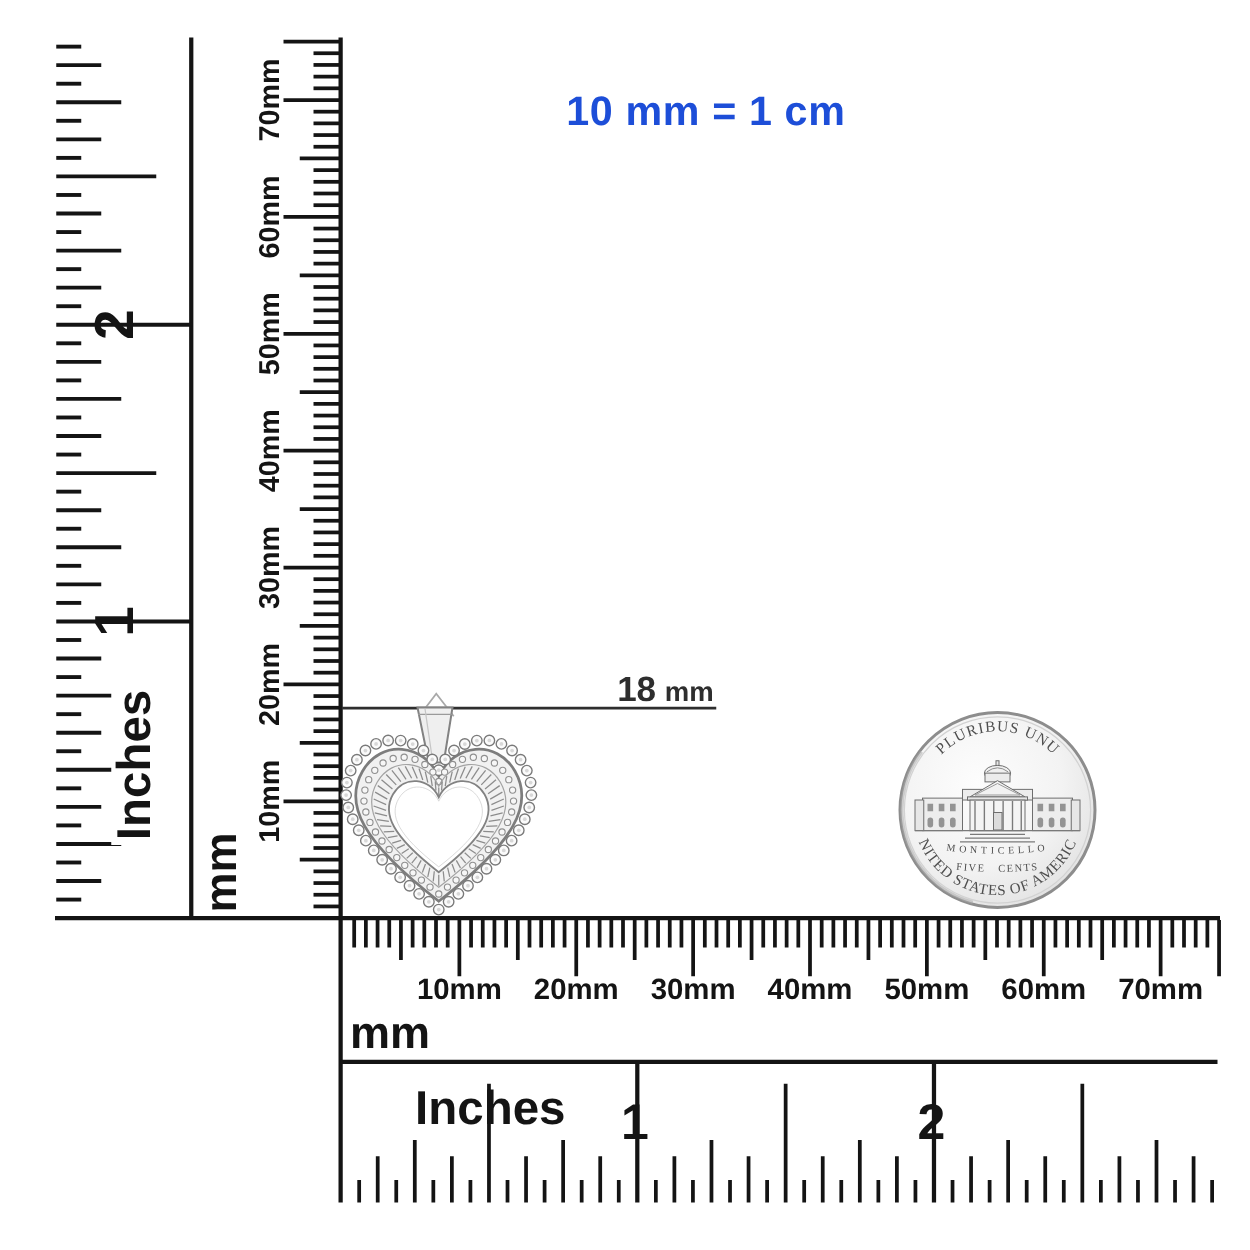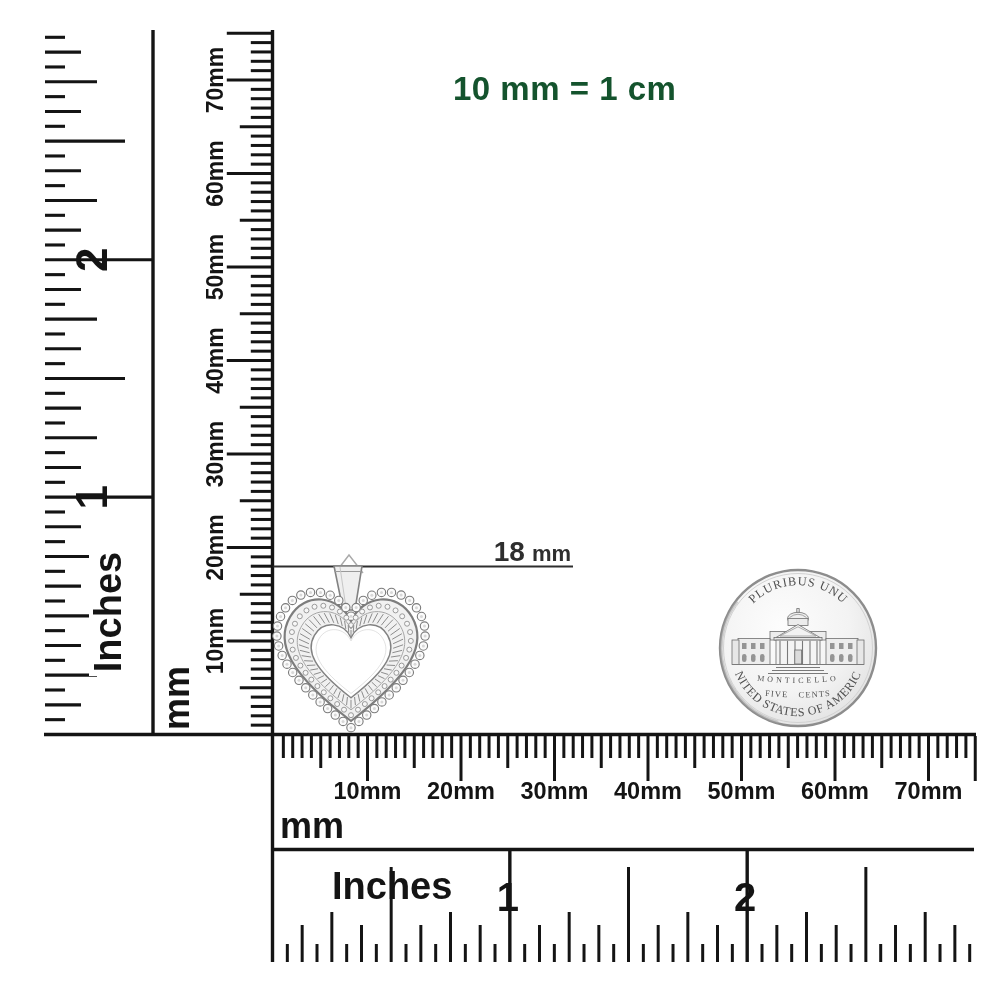--- a/index.html
+++ b/index.html
@@ -1,19 +1,19 @@
 <!DOCTYPE html>
 <html><head>
 <meta charset="utf-8">
 <style>
   html,body{margin:0;padding:0}
   body{width:1000px;height:1000px;background:#ffffff;position:relative;overflow:hidden;
        font-family:"Liberation Sans",sans-serif}
   #scene{position:absolute;left:0;top:0}
-  .note{position:absolute;left:453px;top:70px;font-size:33px;font-weight:bold;color:#14532d;
+  .note{position:absolute;left:453px;top:70px;font-size:33px;font-weight:bold;color:#1d4ed8;
         white-space:nowrap;letter-spacing:0.5px}
   #pendant{position:absolute;left:270px;top:540px}
   #coin{position:absolute;left:718px;top:568px}
   svg text{font-family:"Liberation Sans",sans-serif}
   .coin-legend{font-family:"Liberation Serif",serif;fill:#4f4f4f}
 </style>
 </head>
 <body>
 
 <div class="note">10 mm = 1 cm</div>

